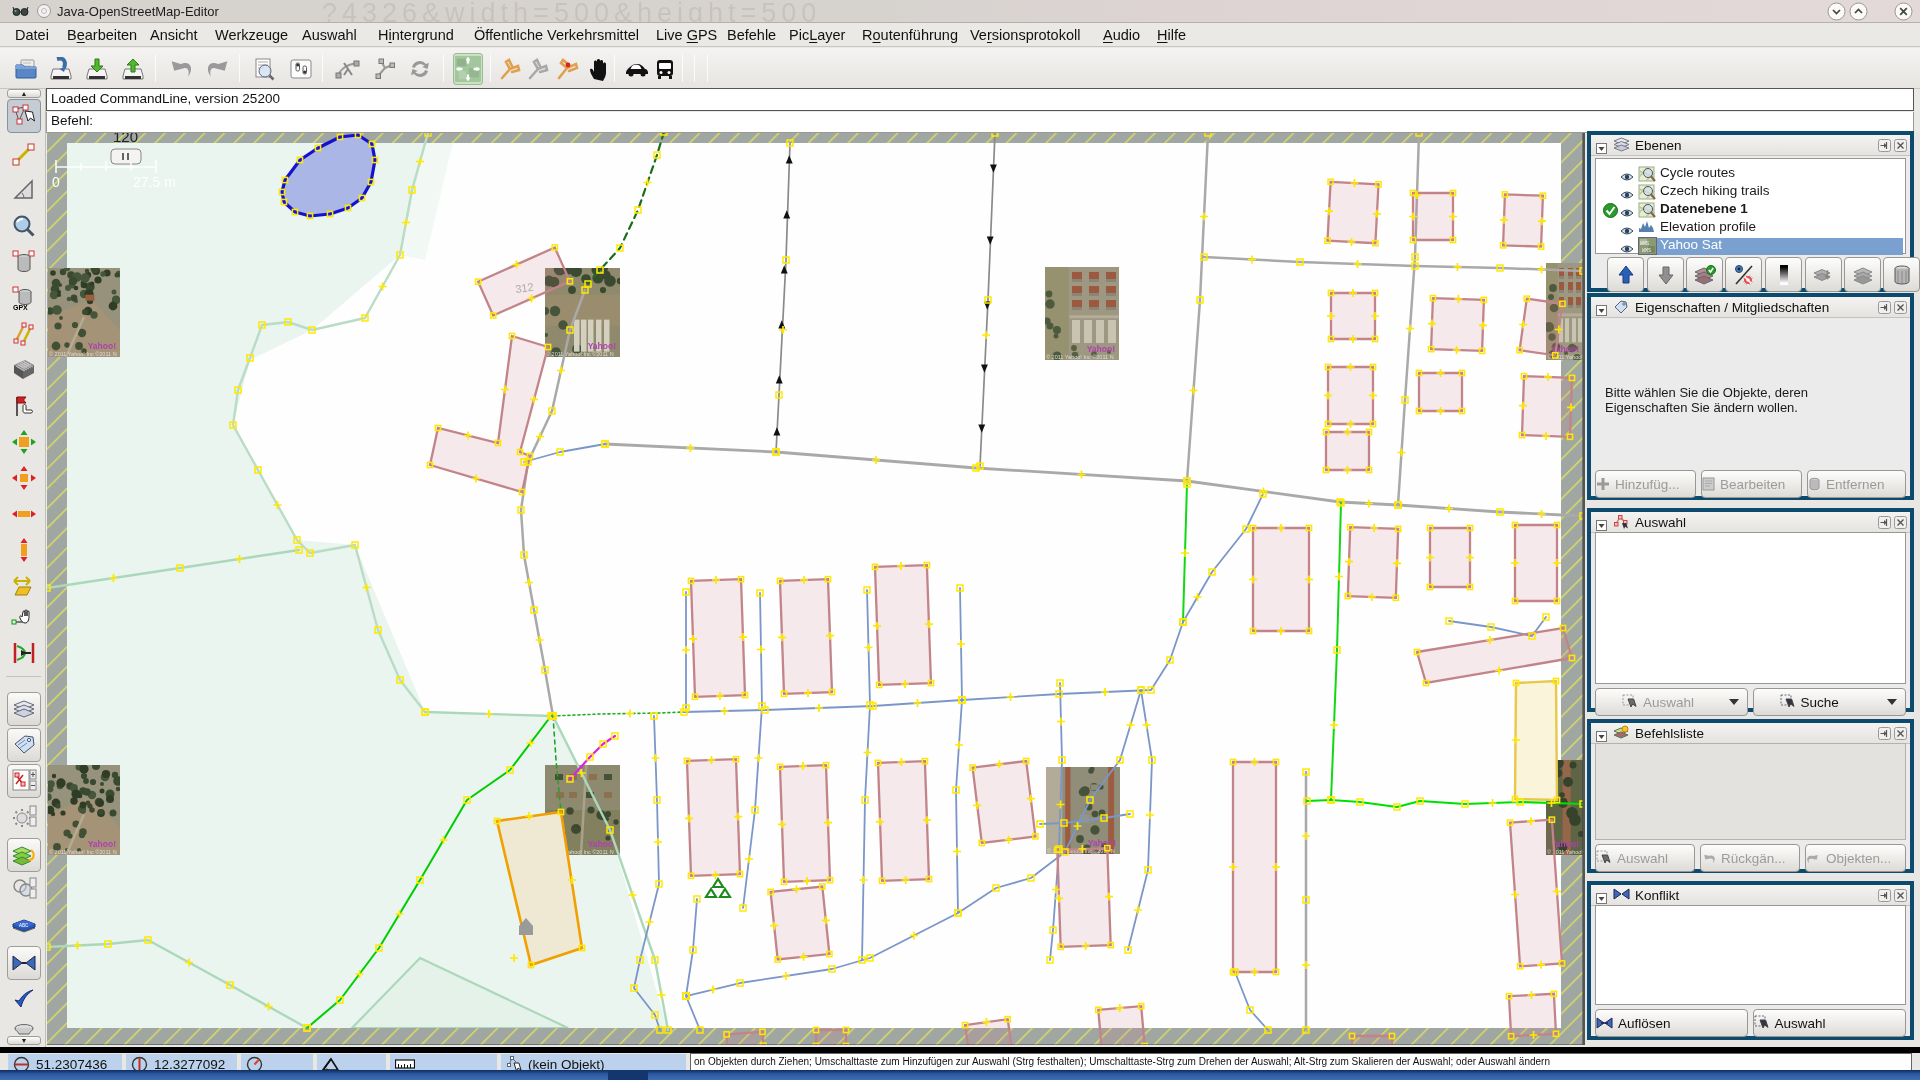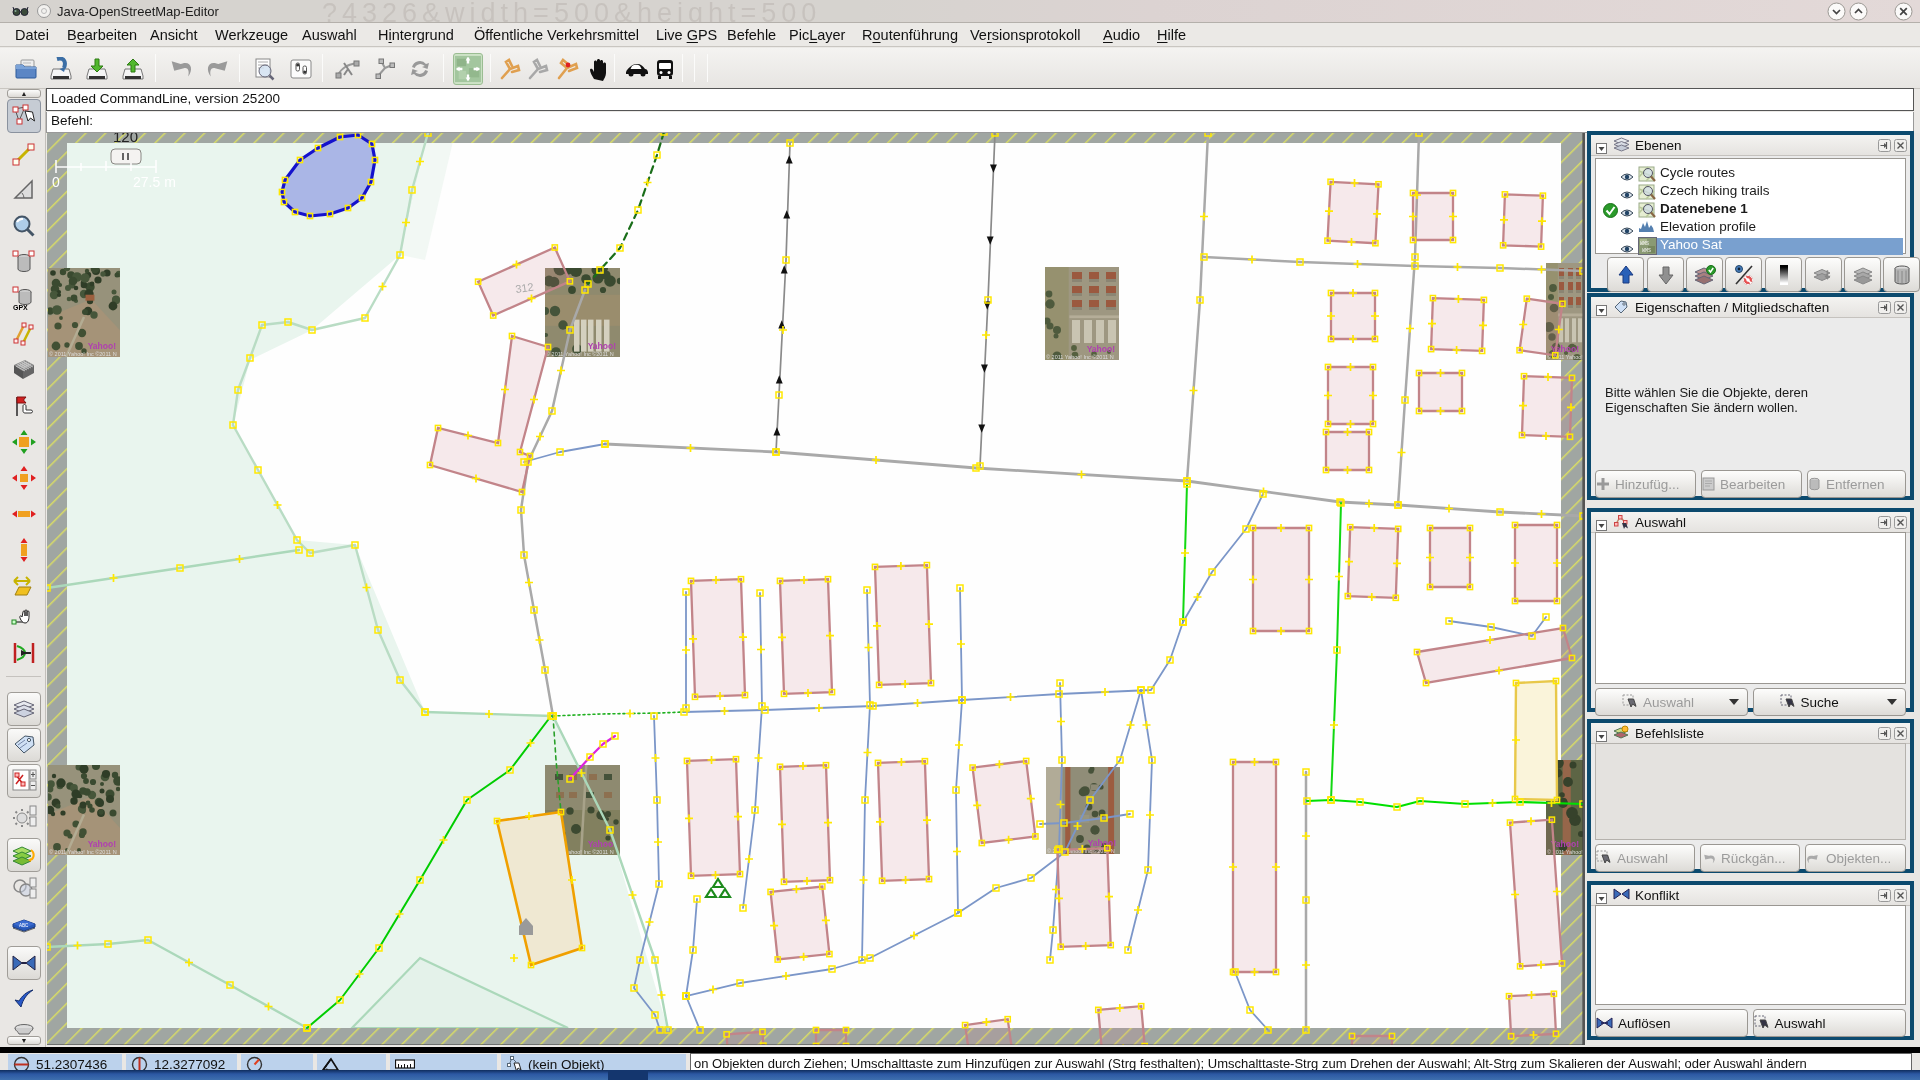--- a/index.html
+++ b/index.html
@@ -37,21 +37,21 @@
 .btnrow{position:absolute;left:4px;right:4px;display:flex;gap:5px}
 .gbtn{height:28px;background:linear-gradient(#fdfdfc,#dddbd7);border:1px solid #9a9792;border-radius:4px;display:flex;align-items:center;justify-content:flex-start;gap:5px;font-size:13.5px;color:#222}
 .gbtn.dis span{color:#9b9b9b}
 .gbtn.split{justify-content:flex-start;padding-left:26px}
 .dar{position:absolute;}
 .gbtn .dar{position:relative;margin-left:auto;margin-right:8px;width:0;height:0;border-left:5px solid transparent;border-right:5px solid transparent;border-top:6px solid #333}
 .lbtn{position:absolute;top:0;width:37px;height:35px;background:linear-gradient(#fdfdfc,#dddbd7);border:1px solid #9a9792;border-radius:4px;display:flex;align-items:center;justify-content:center}
 .statusbar{position:absolute;left:0;top:1047px;width:1920px;height:23px;background:#e9e7e4;border-top:6px solid #000000}
 .sseg{position:absolute;top:1px;height:20px;background:#bcd2ec;display:flex;align-items:center;gap:6px;padding-left:5px;font-size:13.5px;color:#111}
 .sfield{position:absolute;left:690px;top:0px;width:1222px;height:22px;background:#fff;border:1px solid #666;font-size:13.5px;color:#111;overflow:hidden}
-.sfield span{position:absolute;left:3px;top:2px;white-space:nowrap;font-size:13px}
+.sfield span{position:absolute;left:3px;top:2px;white-space:nowrap;font-size:10px}
 .bottomstrip{position:absolute;left:0;top:1070px;width:1920px;height:10px;background:linear-gradient(#0f2d5e,#2c58a3 40%,#3e6fae)}
 </style></head>
 <body>
 <div id="stage">
 <svg id="map" width="1920" height="1080" viewBox="0 0 1920 1080">
 <defs>
 <pattern id="ha" width="14" height="14" patternUnits="userSpaceOnUse" patternTransform="rotate(-45)">
 <rect width="14" height="14" fill="#a0a6a2"></rect>
 <rect width="14" height="1.5" fill="#d8dc66"></rect>
 </pattern>

